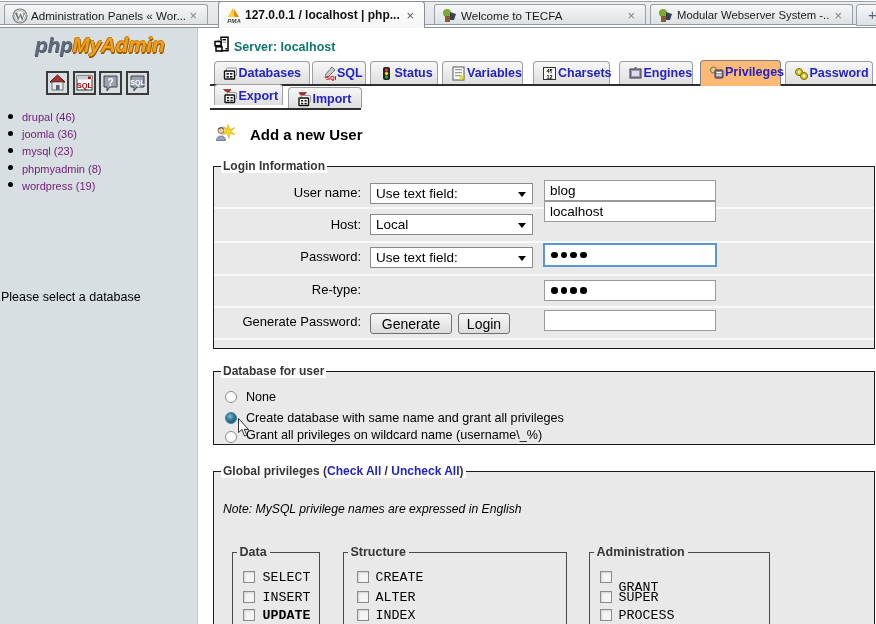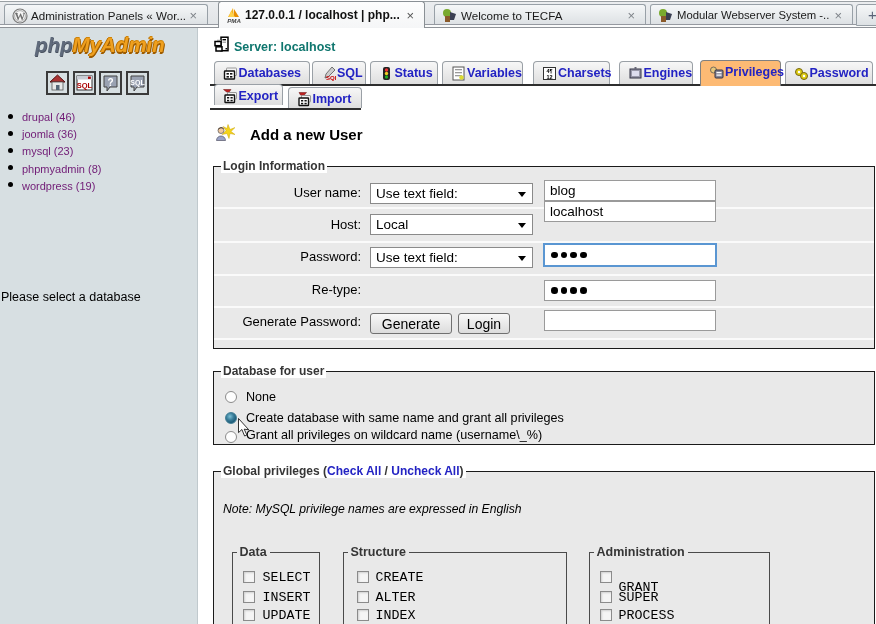--- a/index.html
+++ b/index.html
@@ -348,21 +348,21 @@
   <div class="legend">Global privileges (<span style="color:#2323c3;">Check All</span> / <span style="color:#2323c3;">Uncheck All</span>)</div>
   <div class="abs" style="left:9px; top:30px; font-size:12.2px; font-style:italic;">Note: MySQL privilege names are expressed in English</div>
 
   <div class="ifs" style="left:17.5px; top:80px; width:88.5px; height:80px;">
     <div class="legend2">Data</div>
     <div class="chk" style="left:10px; top:18px;"></div>
     <div class="mono" style="left:30px; top:17px;">SELECT</div>
     <div class="chk" style="left:10px; top:38px;"></div>
     <div class="mono" style="left:30px; top:37px;">INSERT</div>
     <div class="chk" style="left:10px; top:56px;"></div>
-    <div class="mono" style="left:30px; top:55px;">UPDATE</div>
+    <div class="mono" style="left:30px; top:55px;font-weight:bold;">UPDATE</div>
   </div>
 
   <div class="ifs" style="left:128.5px; top:80px; width:224.5px; height:80px;">
     <div class="legend2">Structure</div>
     <div class="chk" style="left:13px; top:18px;"></div>
     <div class="mono" style="left:32px; top:17px;">CREATE</div>
     <div class="chk" style="left:13px; top:38px;"></div>
     <div class="mono" style="left:32px; top:37px;">ALTER</div>
     <div class="chk" style="left:13px; top:56px;"></div>
     <div class="mono" style="left:32px; top:55px;">INDEX</div>

